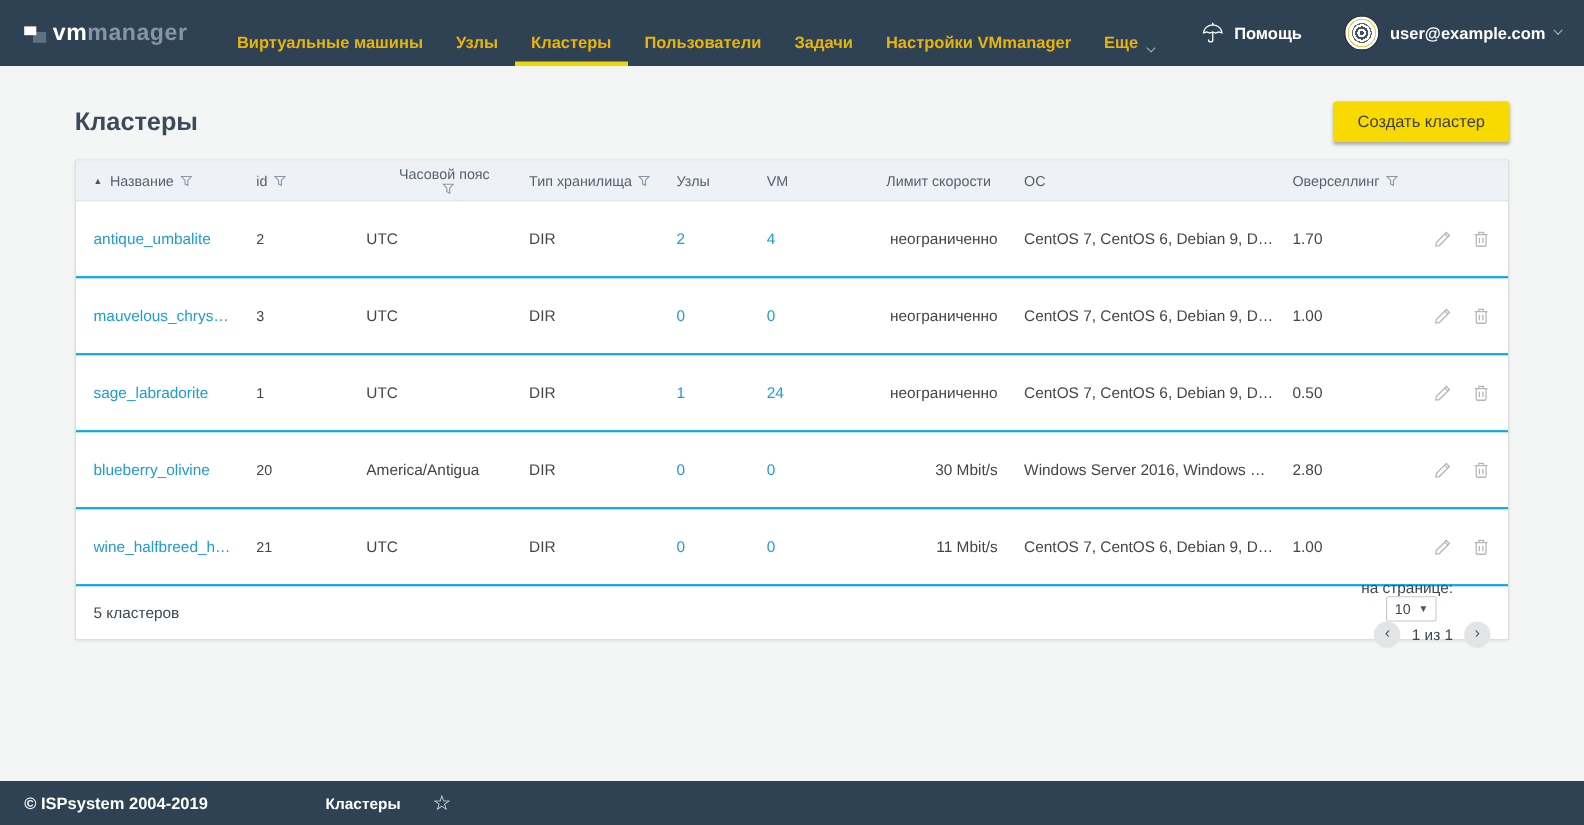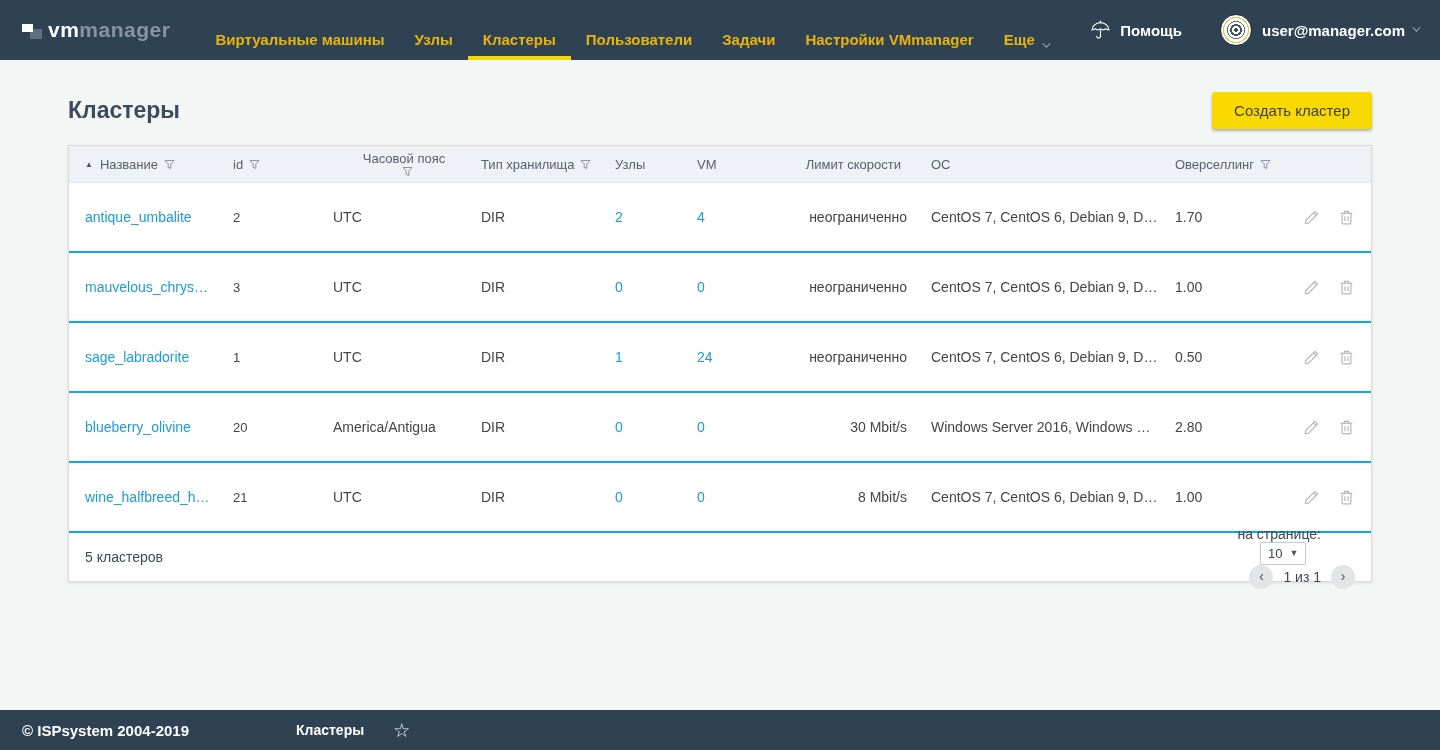--- a/index.html
+++ b/index.html
@@ -153,21 +153,21 @@
       <svg width="21" height="21" viewBox="0 0 20 20" fill="none" stroke="#ffffff" stroke-width="1.1" stroke-linecap="round">
         <line x1="10" y1="1" x2="10" y2="2.5"></line>
         <path d="M10 2.5 C5 2.5 2 6.5 2 9.5 L5 8.5 L7.5 9.5 L10 8.5 L12.5 9.5 L15 8.5 L18 9.5 C18 6.5 15 2.5 10 2.5 Z"></path>
         <line x1="10" y1="9.5" x2="10" y2="15.5"></line>
         <path d="M10 15.5 a1.8 1.8 0 0 1 -3.6 0"></path>
       </svg>
       <span>Помощь</span>
     </div>
     <div class="user">
       <span class="avatar"></span>
-      <span class="user-email">user@manager.com</span>
+      <span class="user-email">user@example.com</span>
       <span class="chevron"></span>
     </div>
   </div>
 </div>
 
 <div class="content">
   <div class="page-head">
     <div class="page-title">Кластеры</div>
     <button class="create-btn">Создать кластер</button>
   </div>
@@ -342,21 +342,21 @@
             </button>
           </div>
         </div>
         <div class="trow tr">
           <div class="cell col-name"><a class="blue-link">wine_halfbreed_h…</a></div>
           <div class="cell col-id">21</div>
           <div class="cell col-tz">UTC</div>
           <div class="cell col-storage">DIR</div>
           <div class="cell col-nodes"><a class="blue-link">0</a></div>
           <div class="cell col-vm"><a class="blue-link">0</a></div>
-          <div class="cell col-limit">8 Mbit/s</div>
+          <div class="cell col-limit">11 Mbit/s</div>
           <div class="cell col-os">CentOS 7, CentOS 6, Debian 9, D…</div>
           <div class="cell col-oversell">1.00</div>
           <div class="col-actions">
             <button class="icon-btn">
               <svg width="17" height="17" viewBox="0 0 16 16" fill="none" stroke="currentColor" stroke-width="1.1">
                 <path d="M11.2 2.2 L13.8 4.8 L5.2 13.4 L2.2 13.8 L2.6 10.8 Z"></path>
                 <line x1="9.8" y1="3.6" x2="12.4" y2="6.2"></line>
               </svg>
             </button>
             <button class="icon-btn">

